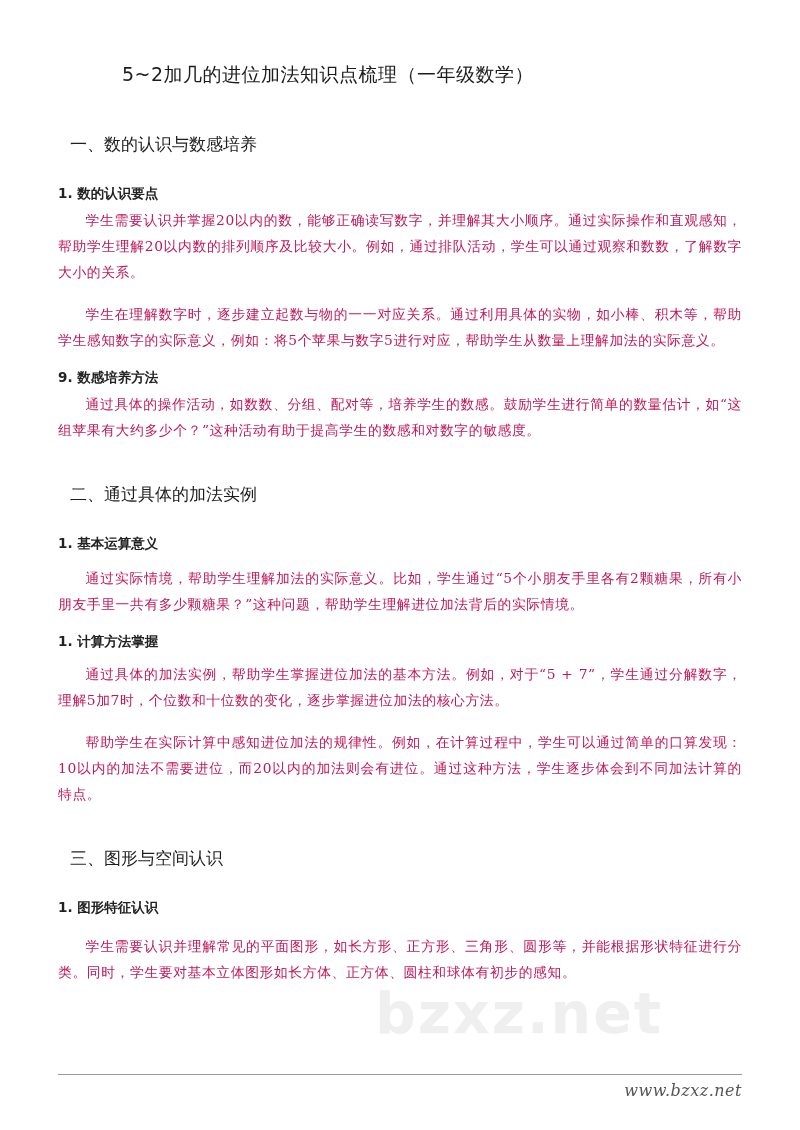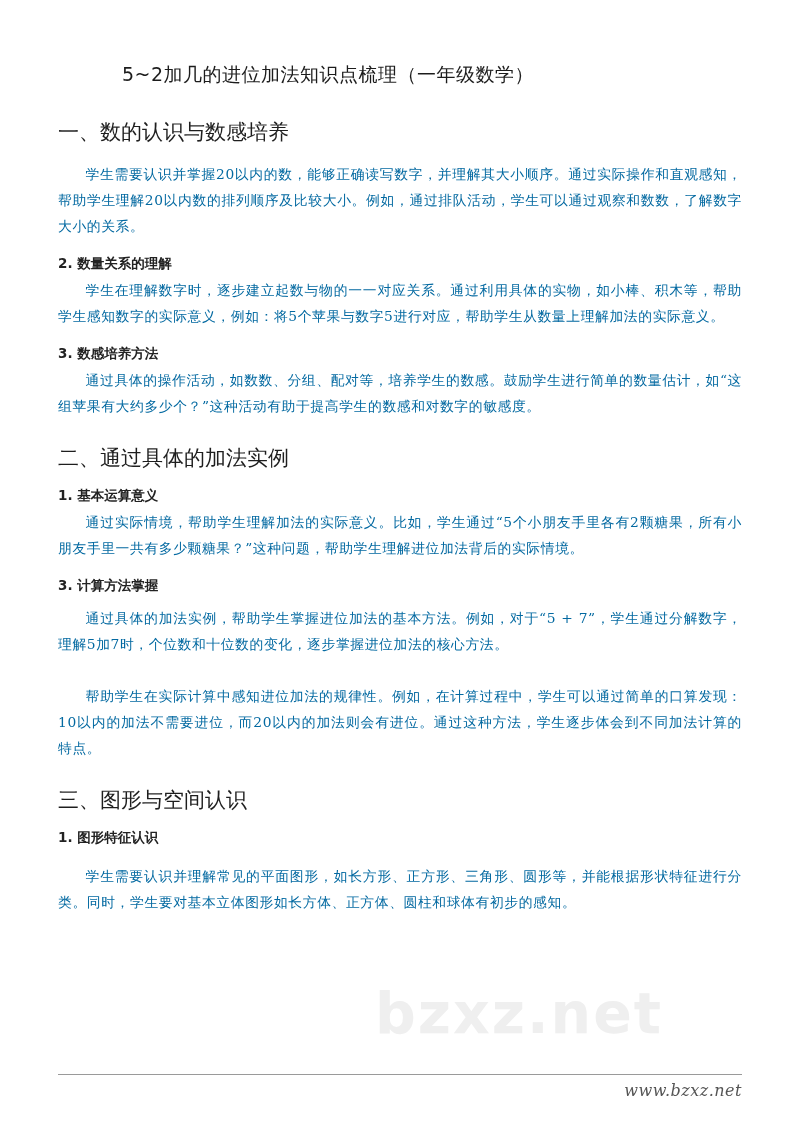--- a/index.html
+++ b/index.html
@@ -29,42 +29,42 @@
       margin: 0;
     }
     .content {
       position: absolute;
       left: 58px;
       top: 117px;
       width: 684px;
     }
     .section-heading {
       font-family: "DejaVu Sans", "Liberation Sans", sans-serif;
-      font-size: 21px;
+      font-size: 17px;
       font-weight: normal;
       color: #1e1e1e;
-      margin: 0;
+      margin: 12px;
       height: 30px;
       line-height: 30px;
     }
     .sub-heading {
       font-family: "DejaVu Sans", "Liberation Sans", sans-serif;
       font-size: 13.5px;
       font-weight: bold;
       color: #222;
       margin: 0;
       height: 22px;
       line-height: 22px;
     }
     .para {
       font-size: 13.8px;
       line-height: 26px;
       text-indent: 2em;
       margin: 0;
-      color: #0369a1;
+      color: #be185d;
       letter-spacing: 0.6px;
       text-align: justify;
     }
     .watermark {
       position: absolute;
       left: 375px;
       top: 980px;
       font-family: "DejaVu Sans", "Liberation Sans", sans-serif;
       font-weight: bold;
       font-size: 57px;
@@ -100,56 +100,56 @@
 
 <h1 class="page-title">5~2加几的进位加法知识点梳理（一年级数学）</h1>
 
 <div class="content">
 
   <div>
     <h2 class="section-heading">一、数的认识与数感培养</h2>
     <div style="height:11px"></div>
 
     <div>
+      <h3 class="sub-heading">1. 数的认识要点</h3>
       <p class="para" style="margin-top:3px">学生需要认识并掌握20以内的数，能够正确读写数字，并理解其大小顺序。通过实际操作和直观感知，帮助学生理解20以内数的排列顺序及比较大小。例如，通过排队活动，学生可以通过观察和数数，了解数字大小的关系。</p>
     </div>
     <div style="height:13px"></div>
 
     <div>
-      <h3 class="sub-heading">2. 数量关系的理解</h3>
       <p class="para" style="margin-top:3px">学生在理解数字时，逐步建立起数与物的一一对应关系。通过利用具体的实物，如小棒、积木等，帮助学生感知数字的实际意义，例如：将5个苹果与数字5进行对应，帮助学生从数量上理解加法的实际意义。</p>
     </div>
     <div style="height:13px"></div>
 
     <div>
-      <h3 class="sub-heading">3. 数感培养方法</h3>
+      <h3 class="sub-heading">9. 数感培养方法</h3>
       <p class="para" style="margin-top:3px">通过具体的操作活动，如数数、分组、配对等，培养学生的数感。鼓励学生进行简单的数量估计，如“这组苹果有大约多少个？”这种活动有助于提高学生的数感和对数字的敏感度。</p>
     </div>
   </div>
 
   <div style="height:24px"></div>
 
   <div>
     <h2 class="section-heading">二、通过具体的加法实例</h2>
     <div style="height:11px"></div>
 
     <div>
       <h3 class="sub-heading">1. 基本运算意义</h3>
-      <p class="para" style="margin-top:3px">通过实际情境，帮助学生理解加法的实际意义。比如，学生通过“5个小朋友手里各有2颗糖果，所有小朋友手里一共有多少颗糖果？”这种问题，帮助学生理解进位加法背后的实际情境。</p>
+      <p class="para" style="margin-top:11px">通过实际情境，帮助学生理解加法的实际意义。比如，学生通过“5个小朋友手里各有2颗糖果，所有小朋友手里一共有多少颗糖果？”这种问题，帮助学生理解进位加法背后的实际情境。</p>
     </div>
     <div style="height:13px"></div>
 
     <div>
-      <h3 class="sub-heading">3. 计算方法掌握</h3>
+      <h3 class="sub-heading">1. 计算方法掌握</h3>
       <p class="para" style="margin-top:9px">通过具体的加法实例，帮助学生掌握进位加法的基本方法。例如，对于“5 + 7”，学生通过分解数字，理解5加7时，个位数和十位数的变化，逐步掌握进位加法的核心方法。</p>
     </div>
     <div style="height:13px"></div>
 
     <div>
-      <p class="para" style="margin-top:13px">帮助学生在实际计算中感知进位加法的规律性。例如，在计算过程中，学生可以通过简单的口算发现：10以内的加法不需要进位，而20以内的加法则会有进位。通过这种方法，学生逐步体会到不同加法计算的特点。</p>
+      <p class="para" style="margin-top:3px">帮助学生在实际计算中感知进位加法的规律性。例如，在计算过程中，学生可以通过简单的口算发现：10以内的加法不需要进位，而20以内的加法则会有进位。通过这种方法，学生逐步体会到不同加法计算的特点。</p>
     </div>
   </div>
 
   <div style="height:24px"></div>
 
   <div>
     <h2 class="section-heading">三、图形与空间认识</h2>
     <div style="height:11px"></div>
 
     <div>

